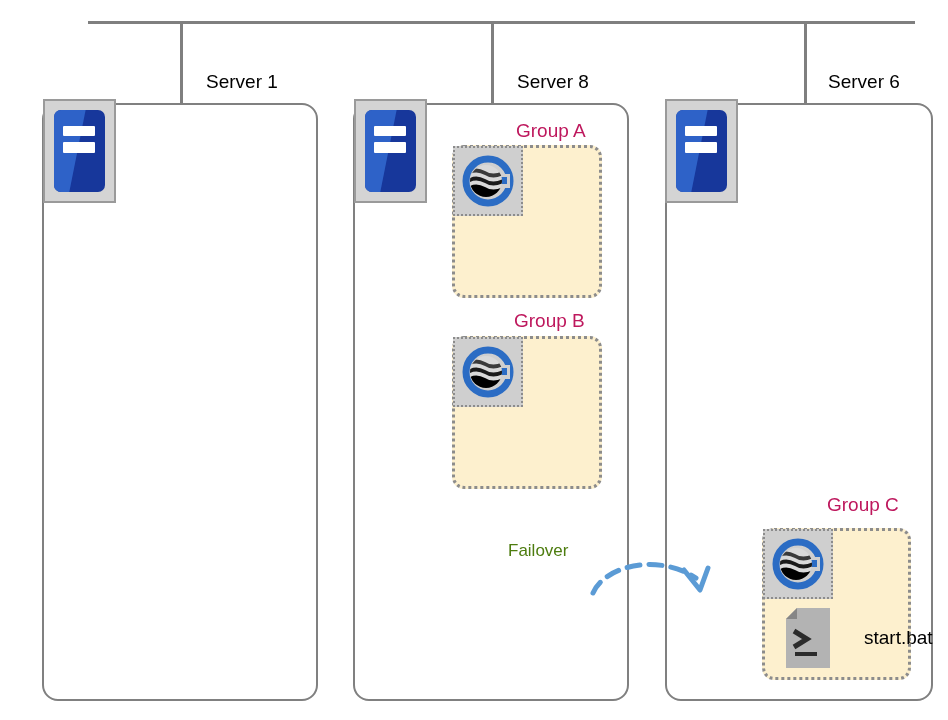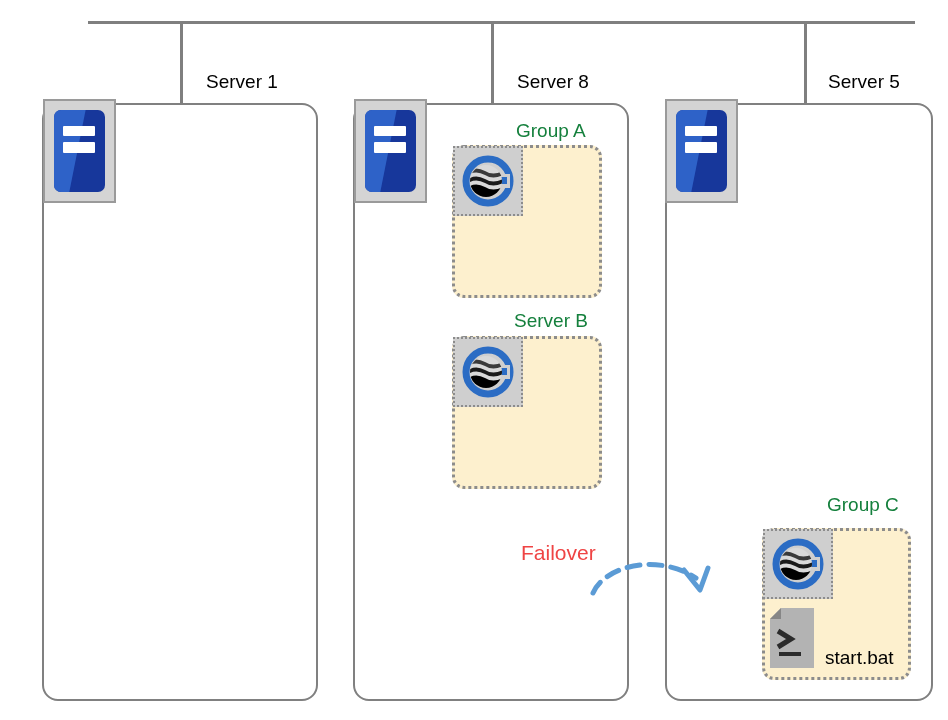--- a/index.html
+++ b/index.html
@@ -104,21 +104,21 @@
     background: #ffffff;
     border-radius: 1px;
   }
   .server-icon .bar-1 { top: 19%; }
   .server-icon .bar-2 { top: 39%; }
 
   
   .group-label {
     position: absolute;
     font-size: 19px;
-    color: #15803d;
+    color: #be185d;
     white-space: nowrap;
   }
 
   
   .group-box {
     position: absolute;
     background: #fdf0ce;
     border: 3px dotted #8c8c8c;
     border-radius: 12px;
     box-sizing: border-box;
@@ -140,45 +140,46 @@
     border: 2px dotted #8c8c8c;
     box-sizing: border-box;
     left: -2px;
     top: -2px;
   }
   .cluster-tile svg { display: block; }
 
   
   .bat-row {
     position: absolute;
-    left: 4px;
+    left: 20px;
     top: 76px;
     display: flex;
-    align-items: flex-end;
+    align-items: center;
+    gap: 23px;
   }
   .bat-icon {
     position: relative;
     width: 46px;
     height: 62px;
     flex: 0 0 auto;
   }
   .bat-label {
     font-size: 19px;
     color: #000000;
     margin-left: 10px;
     white-space: nowrap;
   }
 
   
   .failover-label {
     position: absolute;
-    left: 521px;
+    left: 508px;
     top: 541px;
-    font-size: 21px;
-    color: #ef4444;
+    font-size: 17px;
+    color: #4d7c0f;
     white-space: nowrap;
   }
   .failover-arrow {
     position: absolute;
     left: 588px;
     top: 548px;
     width: 130px;
     height: 52px;
   }
 </style>
@@ -187,21 +188,21 @@
 
 <div id="canvas">
 
   <div class="bus-line bus-h"></div>
   <div class="bus-line bus-v bus-v-1"></div>
   <div class="bus-line bus-v bus-v-2"></div>
   <div class="bus-line bus-v bus-v-3"></div>
 
   <div class="server-label server-label-1">Server 1</div>
   <div class="server-label server-label-2">Server 8</div>
-  <div class="server-label server-label-3">Server 5</div>
+  <div class="server-label server-label-3">Server 6</div>
 
   <div class="server-box server-box-1"></div>
   <div class="server-box server-box-2"></div>
   <div class="server-box server-box-3"></div>
 
   <div class="server-icon server-icon-1">
     <div class="chassis">
       <div class="bar bar-1"></div>
       <div class="bar bar-2"></div>
     </div>
@@ -232,21 +233,21 @@
         <g clip-path="url(#globeA)">
           <rect x="15" y="17" width="32" height="32" fill="#d9d9d9"></rect>
           <path d="M13 23 q8 -5 17 0 q8 5 18 0 v4 q-10 5 -18 0 q-9 -5 -17 0 z" fill="#3a3a3a"></path>
           <path d="M13 31 q8 -5 17 0 q8 5 18 0 v4 q-10 5 -18 0 q-9 -5 -17 0 z" fill="#1a1a1a"></path>
           <path d="M13 39 q8 -5 17 0 q8 5 18 0 v12 h-35 z" fill="#000000"></path>
         </g>
       </svg>
     </div>
   </div>
 
-  <div class="group-label label-b">Server B</div>
+  <div class="group-label label-b">Group B</div>
   <div class="group-box group-b">
     <div class="cluster-tile">
       <svg width="66" height="66" viewBox="0 0 66 66">
         <circle cx="33" cy="33" r="22" fill="none" stroke="#2b6cc4" stroke-width="7"></circle>
         <rect x="33" y="26" width="22" height="14" fill="#cfcfcf"></rect>
         <rect x="33" y="29" width="19" height="7" fill="#2b6cc4"></rect>
         <clipPath id="globeB">
             <circle cx="31" cy="33" r="16"></circle>
           </clipPath>
         <g clip-path="url(#globeB)">

